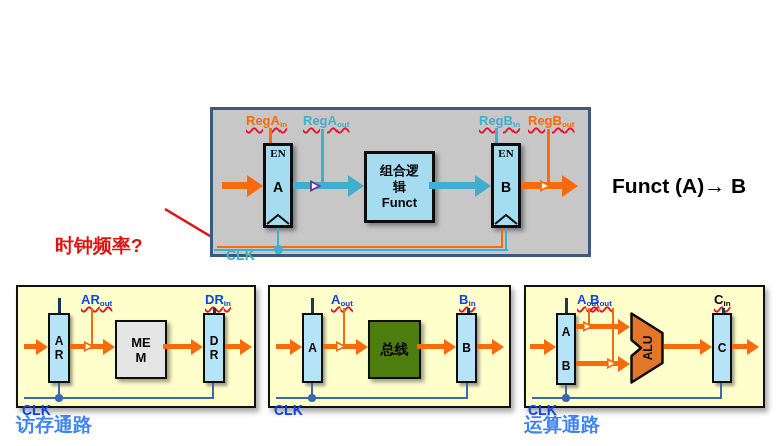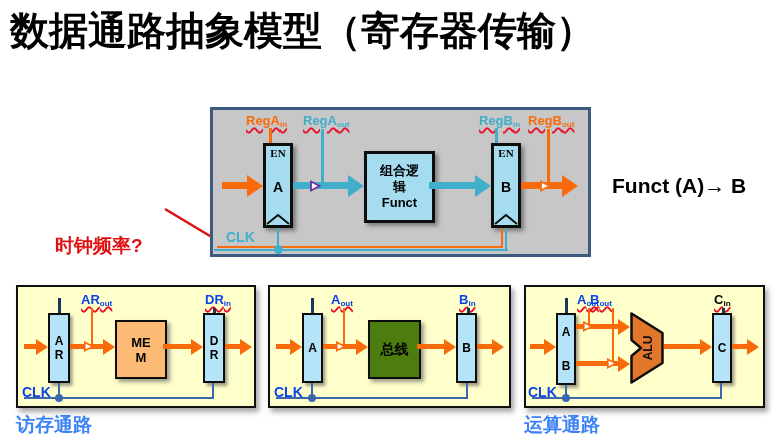--- a/index.html
+++ b/index.html
@@ -26,30 +26,28 @@
   .cbox{position:absolute;border:2.5px solid #0d0d0d;box-shadow:3px 3px 4px rgba(60,60,60,.5);
        display:flex;flex-direction:column;align-items:center;justify-content:center;
        font-weight:bold;color:#000;text-align:center;}
   .sig{position:absolute;font-weight:bold;font-size:13px;white-space:nowrap;
        text-decoration-line:underline;text-decoration-style:wavy;
        text-decoration-color:#E8112D;text-decoration-thickness:1.5px;text-underline-offset:2px;}
   .sig sub{font-size:0.62em;vertical-align:-0.3em;}
   .caption{position:absolute;top:412px;font-weight:bold;font-size:19px;color:#3b82f6;}
   .panel{position:absolute;top:285px;height:123px;background:#FFFFCC;border:2.5px solid #101010;
        box-shadow:3px 4px 5px rgba(110,110,110,.6);box-sizing:border-box;}
-  .clk-b{position:absolute;font-weight:bold;font-size:14px;color:#0A43E6;}
+  .clk-b{position:absolute;font-weight:bold;font-size:14px;color:#0A43E6;margin-top:18px;}
   .etri{position:absolute;}
 </style>
 </head>
 <body>
 
 <div id="stage">
 
-  <div class="abs" style="left:10px;top:4px;font-family:'Liberation Serif','DejaVu Serif',serif;
-              font-weight:bold;font-size:39px;color:#000;white-space:nowrap;">数据通路抽象模型（寄存器传输）</div>
 
   <div class="abs" style="left:55px;top:193px;color:#E01010;font-weight:bold;font-size:19px;margin-top:40px;">时钟频率?</div>
   <svg class="abs" style="left:160px;top:203px" width="74" height="50" viewBox="0 0 74 50">
     <line x1="5" y1="6" x2="55" y2="36" stroke="#E01010" stroke-width="2.6"></line>
     <polygon points="0,-5.5 12,0 0,5.5" fill="#E01010" transform="translate(56,37) rotate(31)"></polygon>
   </svg>
 
   <div class="abs" style="left:210px;top:107px;width:381px;height:150px;background:#C7C7C7;
               border:3px solid #3C5A80;box-sizing:border-box;">
 
@@ -124,21 +122,21 @@
     <div class="vline" style="left:73px;top:21px;height:39px;background:#F96A0A;width:2px;"></div>
     <div class="sig" style="left:187px;top:5px;color:#0A43E6;">
       <span>DR</span><sub>in</sub>
     </div>
     <div class="vline" style="left:195px;top:21px;height:6px;background:#17375D;"></div>
 
     <div class="reg-sm" style="left:30px;top:26px;width:22px;height:70px;box-sizing:border-box;">
       <span class="rl">A</span>
       <span class="rl">R</span>
     </div>
-    <div class="cbox" style="left:97px;top:33px;width:48px;height:55px;background:#fdba74;font-size:13px;line-height:15px;">
+    <div class="cbox" style="left:97px;top:33px;width:48px;height:55px;background:#e5e5e5;font-size:13px;line-height:15px;">
       <span>ME</span>
       <span>M</span>
     </div>
     <div class="reg-sm" style="left:185px;top:26px;width:22px;height:70px;box-sizing:border-box;">
       <span class="rl">D</span>
       <span class="rl">R</span>
     </div>
 
     <div class="harrow" style="--c:#F96A0A;--t:5px;--hh:8px;--hl:12px;left:6px;top:57px;width:12px;"></div>
     <div class="harrow" style="--c:#F96A0A;--t:5px;--hh:8px;--hl:12px;left:52px;top:57px;width:33px;"></div>

